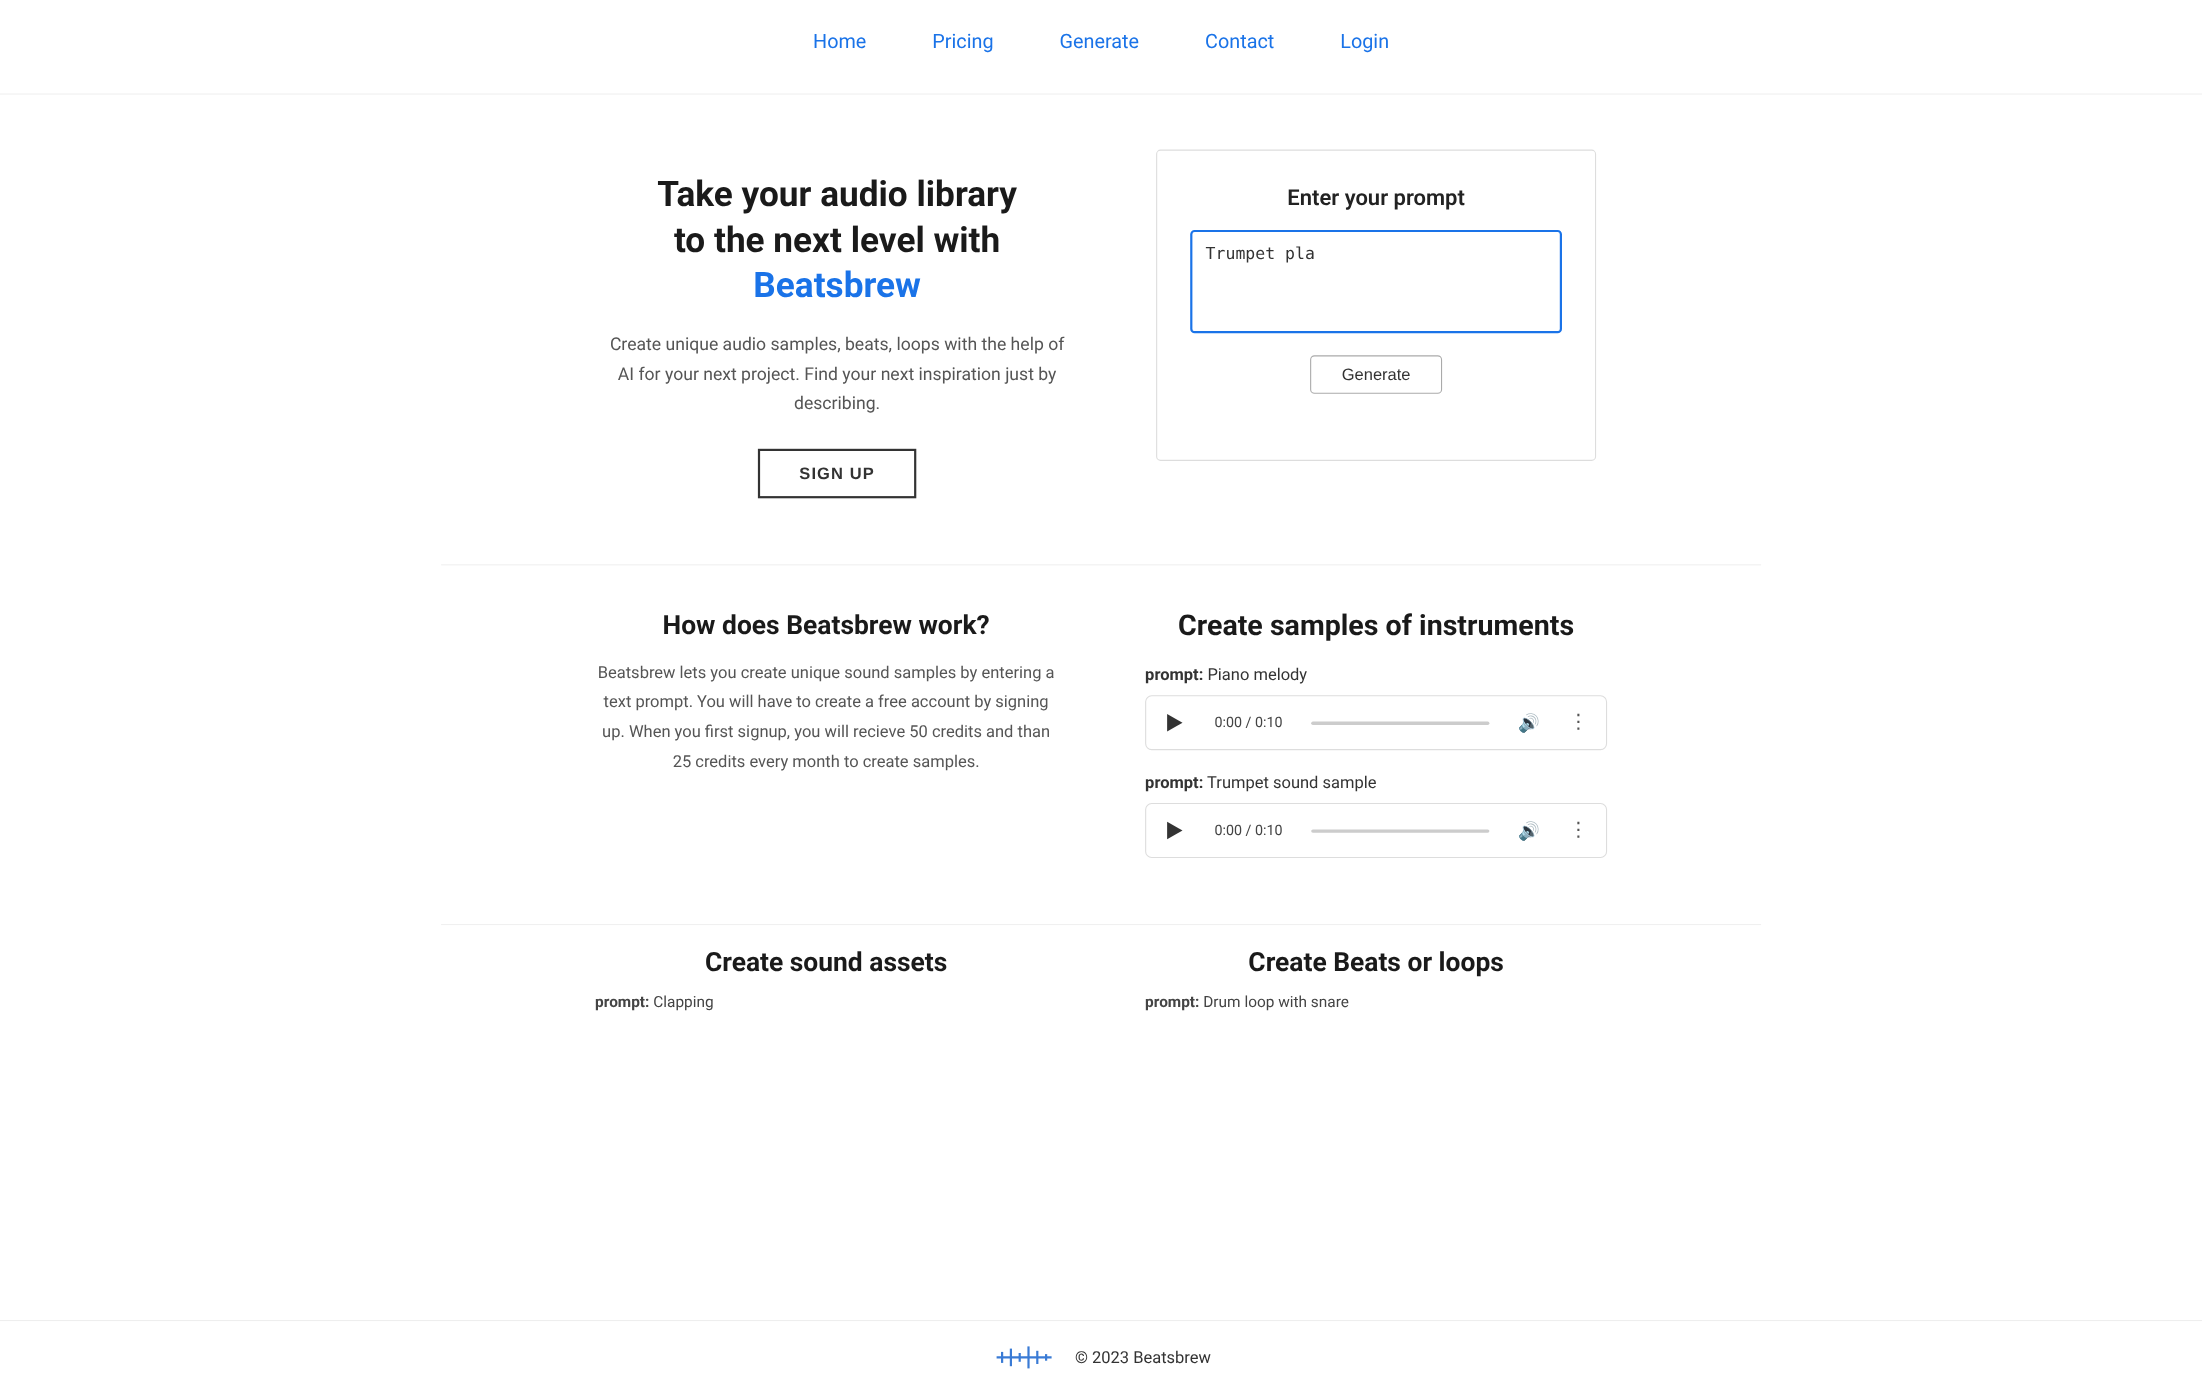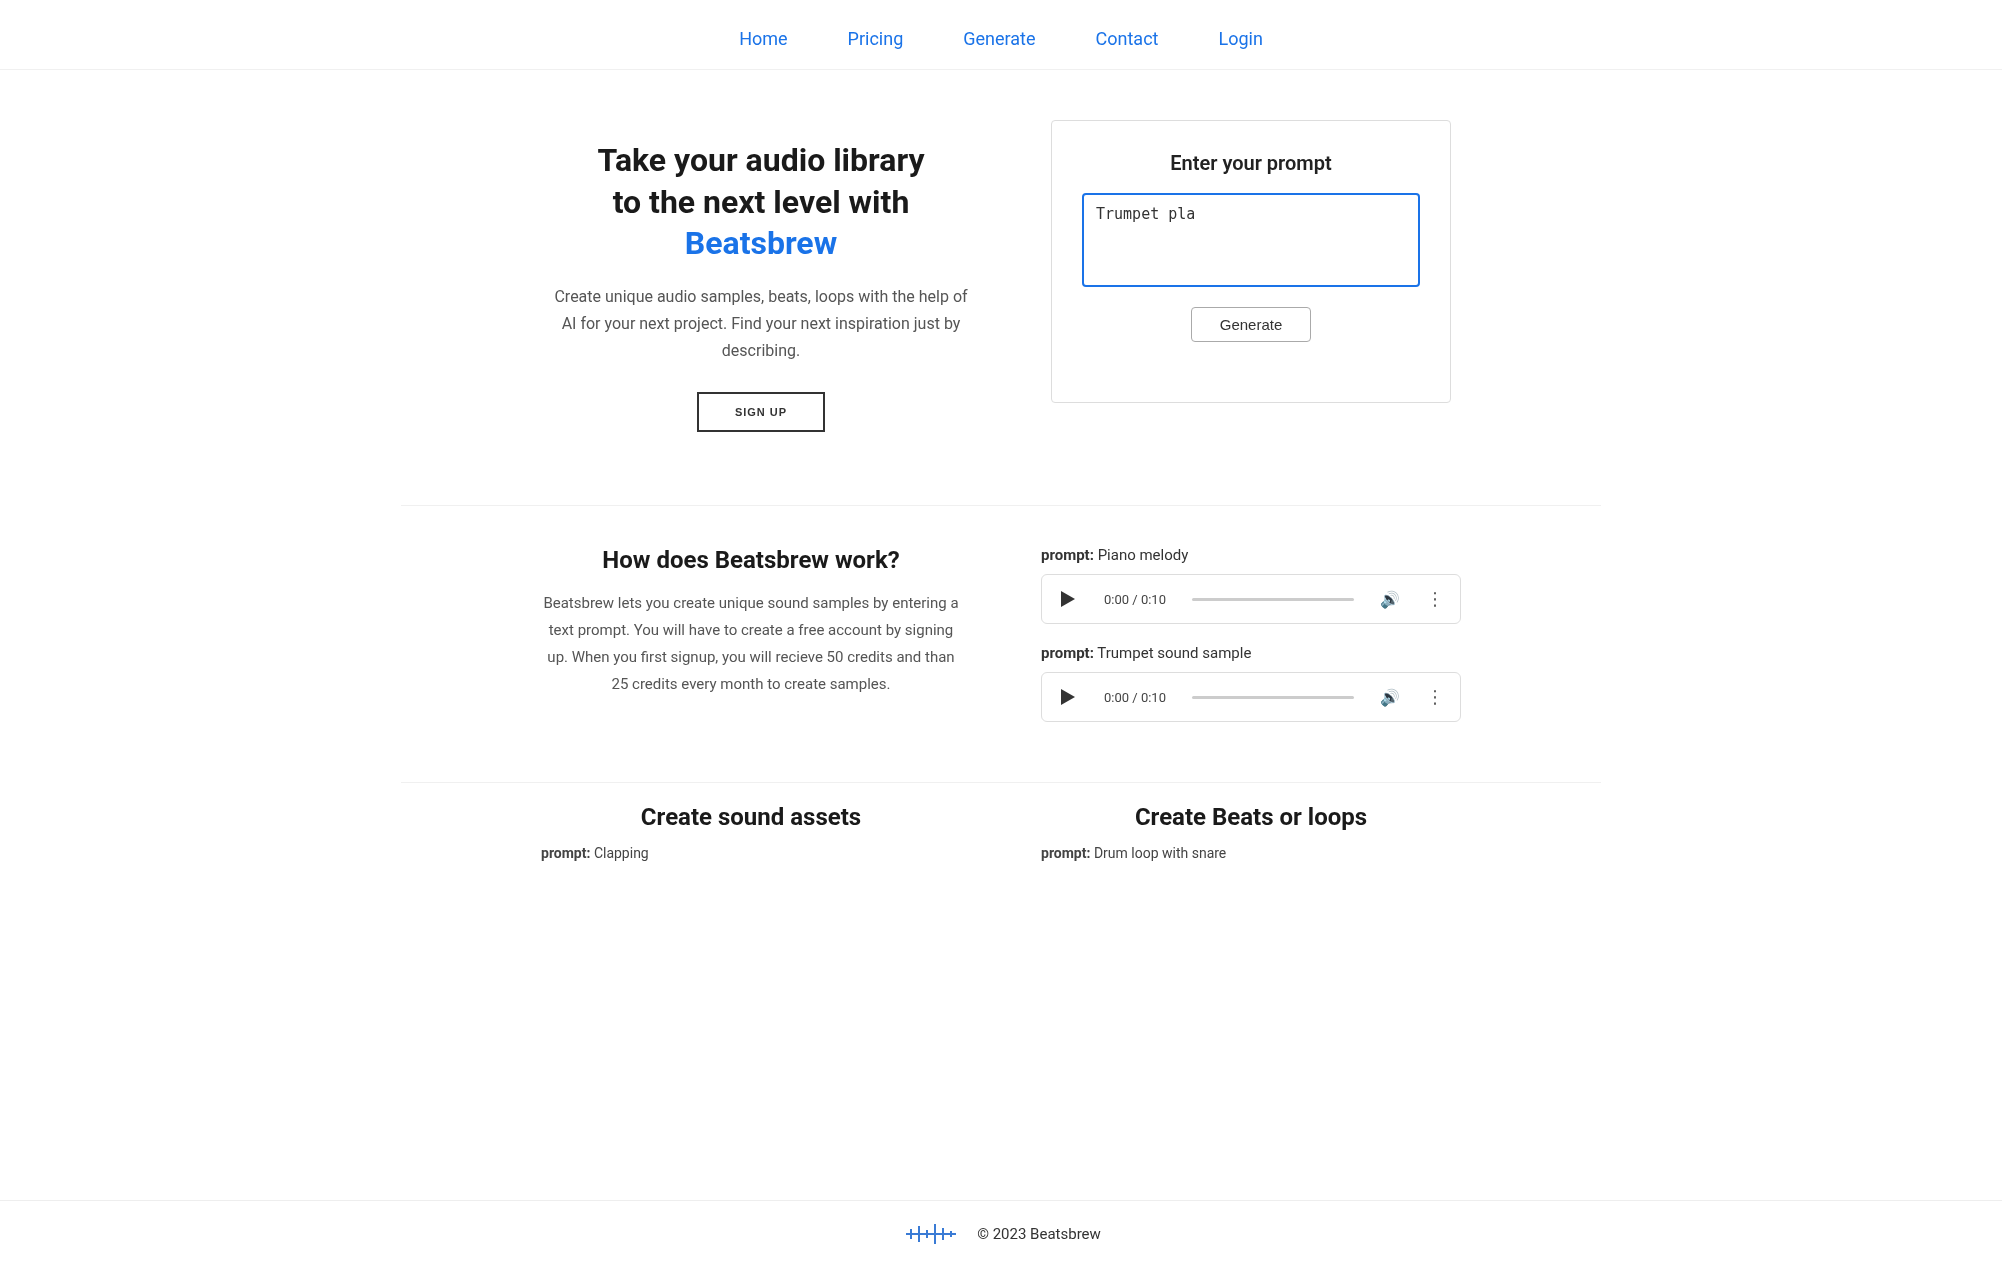--- a/index.html
+++ b/index.html
@@ -8,21 +8,21 @@
       background: #fff;
       color: #333;
       min-height: 1267px;
     }
 
     
     nav {
       display: flex;
       justify-content: center;
       gap: 60px;
-      padding: 28px 0 20px;
+      padding: 28px 0 36px;
       border-bottom: 1px solid #f0f0f0;
     }
     nav a {
       text-decoration: none;
       color: #1a73e8;
       font-size: 18px;
       font-weight: 400;
     }
 
     
@@ -52,25 +52,25 @@
     }
     .hero-left p {
       font-size: 16px;
       color: #555;
       text-align: center;
       line-height: 1.7;
       margin-top: 18px;
     }
     .signup-btn {
       display: block;
-      margin: 28px auto 13px;
+      margin: 28px auto 0;
       padding: 12px 36px;
       border: 2px solid #333;
       background: transparent;
-      font-size: 11px;
+      font-size: 15px;
       font-weight: 600;
       letter-spacing: 1px;
       cursor: pointer;
       color: #333;
     }
 
     
     .prompt-card {
       flex: 1;
       max-width: 400px;
@@ -293,20 +293,21 @@
   </div>
 </div>
 
 <div class="middle-section">
   <div class="middle-left">
     <h2>How does Beatsbrew work?</h2>
     <p>Beatsbrew lets you create unique sound samples by entering a text prompt. You will have to create a free account by signing up. When you first signup, you will recieve 50 credits and than 25 credits every month to create samples.</p>
   </div>
 
   <div class="middle-right">
+    <h2>Create samples of instruments</h2>
 
     <p class="prompt-label">
       <strong>prompt:</strong>
       <span>Piano melody</span>
     </p>
     <div class="audio-player">
       <div class="play-btn"></div>
       <span class="time-display">0:00 / 0:10</span>
       <div class="progress-bar"></div>
       <div class="volume-icon">🔊</div>

